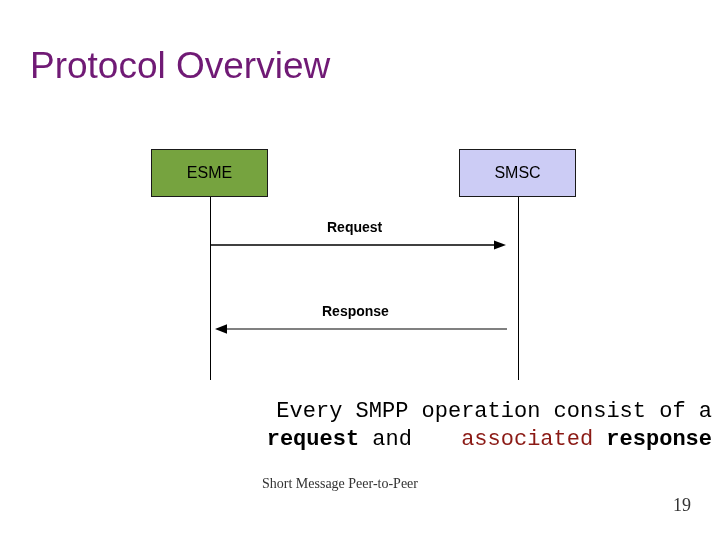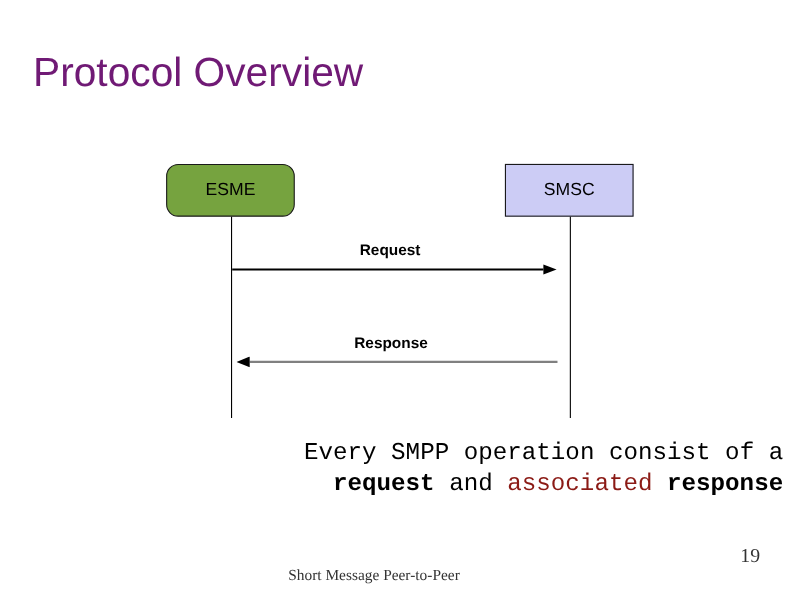--- a/index.html
+++ b/index.html
@@ -52,21 +52,20 @@
     font-family: "Liberation Sans", sans-serif;
     font-size: 16px;
     color: #000000;
   }
   .node-esme {
     left: 151px;
     top: 149px;
     width: 117px;
     height: 48px;
     background: #76A33F;
-    border-radius: 11px;
   }
   .node-smsc {
     left: 459px;
     top: 149px;
     width: 117px;
     height: 48px;
     background: #CCCCF5;
   }
 
   .lifeline {
@@ -109,27 +108,27 @@
     width: 712px;
     text-align: right;
     font-family: Liberation Mono, monospace;
     font-size: 22px;
     line-height: 28px;
     color: #000000;
   }
   .body-text .line { display: block; }
   .body-text .line1 { padding-left: 8px; }
   .body-text b { font-weight: bold; }
-  .body-text .accent { color: #8B1A15; }
+  .body-text .accent { color: #8B1A15; margin-left: 36px; }
 
   
   .footer-note {
     position: absolute;
     left: 0;
-    top: 516px;
+    top: 476px;
     width: 680px;
     text-align: center;
     font-family: "Liberation Serif", serif;
     font-size: 14px;
     color: #333333;
   }
   .page-number {
     position: absolute;
     right: 37px;
     top: 495px;

